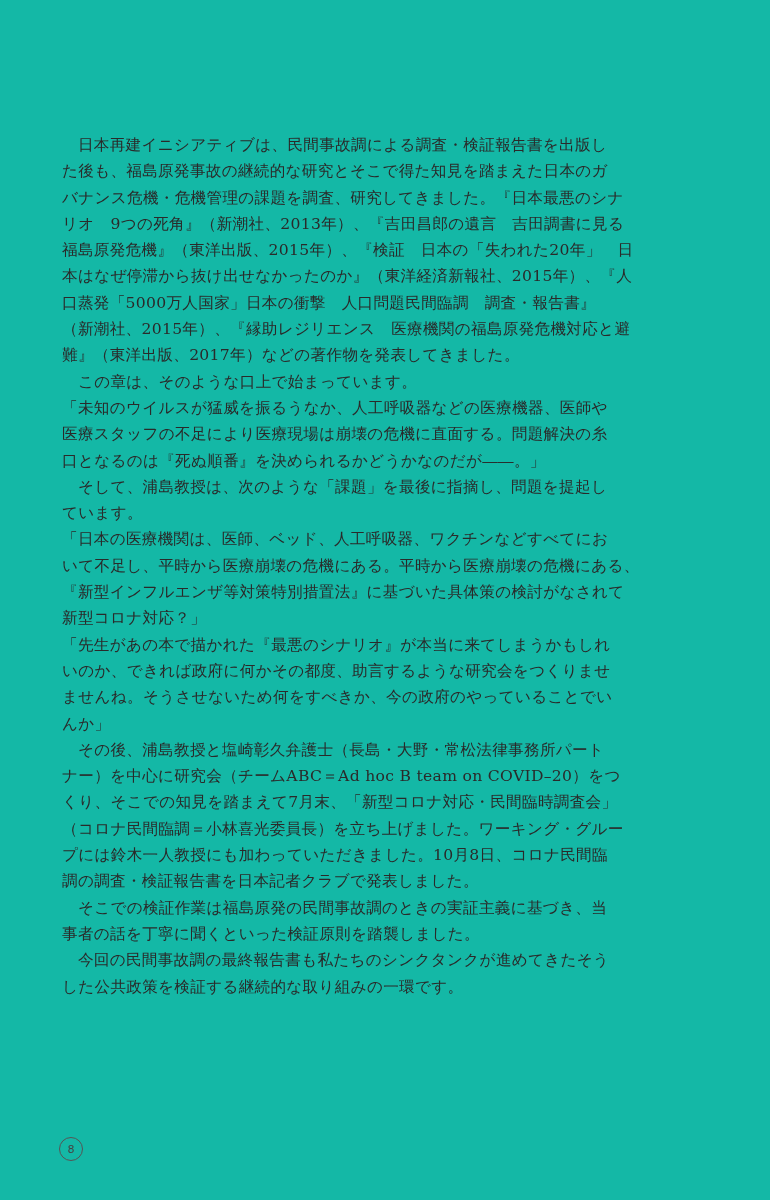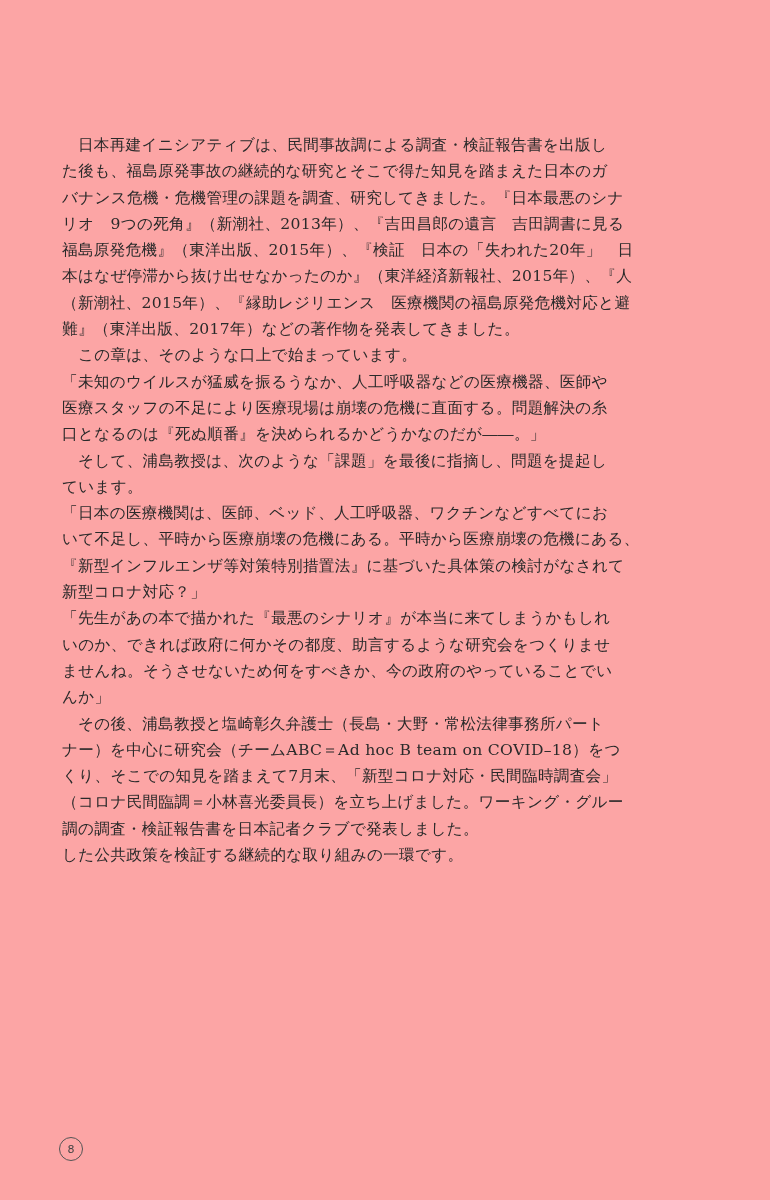--- a/index.html
+++ b/index.html
@@ -12,21 +12,21 @@
     height: 1200px;
     position: relative;
     overflow: hidden;
     font-family: "DejaVu Serif", "Liberation Serif", serif;
     color: #2a2a2a;
   }
   .page {
     position: absolute;
     left: 0; top: 0;
     width: 770px; height: 1200px;
-    background: #fca5a5;
+    background: #14b8a6;
   }
   .body-text {
     position: absolute;
     left: 62px;
     top: 132px;
     width: 522px;
   }
   .line {
     height: 26.3px;
     line-height: 26.3px;
@@ -62,20 +62,21 @@
 
 <div class="page">
   <div class="body-text" id="body-text">
       <div class="paragraph">
         <span class="line">　日本再建イニシアティブは、民間事故調による調査・検証報告書を出版し</span>
         <span class="line">た後も、福島原発事故の継続的な研究とそこで得た知見を踏まえた日本のガ</span>
         <span class="line">バナンス危機・危機管理の課題を調査、研究してきました。『日本最悪のシナ</span>
         <span class="line">リオ　9つの死角』（新潮社、2013年）、『吉田昌郎の遺言　吉田調書に見る</span>
         <span class="line">福島原発危機』（東洋出版、2015年）、『検証　日本の「失われた20年」　日</span>
         <span class="line">本はなぜ停滞から抜け出せなかったのか』（東洋経済新報社、2015年）、『人</span>
+        <span class="line">口蒸発「5000万人国家」日本の衝撃　人口問題民間臨調　調査・報告書』</span>
         <span class="line">（新潮社、2015年）、『縁助レジリエンス　医療機関の福島原発危機対応と避</span>
         <span class="line last">難』（東洋出版、2017年）などの著作物を発表してきました。</span>
       </div>
       <div class="paragraph">
         <span class="line last">　この章は、そのような口上で始まっています。</span>
       </div>
       <div class="paragraph">
         <span class="line">「未知のウイルスが猛威を振るうなか、人工呼吸器などの医療機器、医師や</span>
         <span class="line">医療スタッフの不足により医療現場は崩壊の危機に直面する。問題解決の糸</span>
         <span class="line last">口となるのは『死ぬ順番』を決められるかどうかなのだが――。」</span>
@@ -91,25 +92,31 @@
         <span class="line last">新型コロナ対応？」</span>
       </div>
       <div class="paragraph">
         <span class="line">「先生があの本で描かれた『最悪のシナリオ』が本当に来てしまうかもしれ</span>
         <span class="line">いのか、できれば政府に何かその都度、助言するような研究会をつくりませ</span>
         <span class="line">ませんね。そうさせないため何をすべきか、今の政府のやっていることでい</span>
         <span class="line last">んか」</span>
       </div>
       <div class="paragraph">
         <span class="line">　その後、浦島教授と塩崎彰久弁護士（長島・大野・常松法律事務所パート</span>
-        <span class="line">ナー）を中心に研究会（チームABC＝Ad hoc B team on COVID–18）をつ</span>
+        <span class="line">ナー）を中心に研究会（チームABC＝Ad hoc B team on COVID–20）をつ</span>
         <span class="line">くり、そこでの知見を踏まえて7月末、「新型コロナ対応・民間臨時調査会」</span>
         <span class="line">（コロナ民間臨調＝小林喜光委員長）を立ち上げました。ワーキング・グルー</span>
+        <span class="line">プには鈴木一人教授にも加わっていただきました。10月8日、コロナ民間臨</span>
         <span class="line last">調の調査・検証報告書を日本記者クラブで発表しました。</span>
       </div>
       <div class="paragraph">
+        <span class="line">　そこでの検証作業は福島原発の民間事故調のときの実証主義に基づき、当</span>
+        <span class="line last">事者の話を丁寧に聞くといった検証原則を踏襲しました。</span>
+      </div>
+      <div class="paragraph">
+        <span class="line">　今回の民間事故調の最終報告書も私たちのシンクタンクが進めてきたそう</span>
         <span class="line last">した公共政策を検証する継続的な取り組みの一環です。</span>
       </div>
     </div>
   <div class="page-number">
     <span>8</span>
   </div>
 </div>
 
 </body></html>

